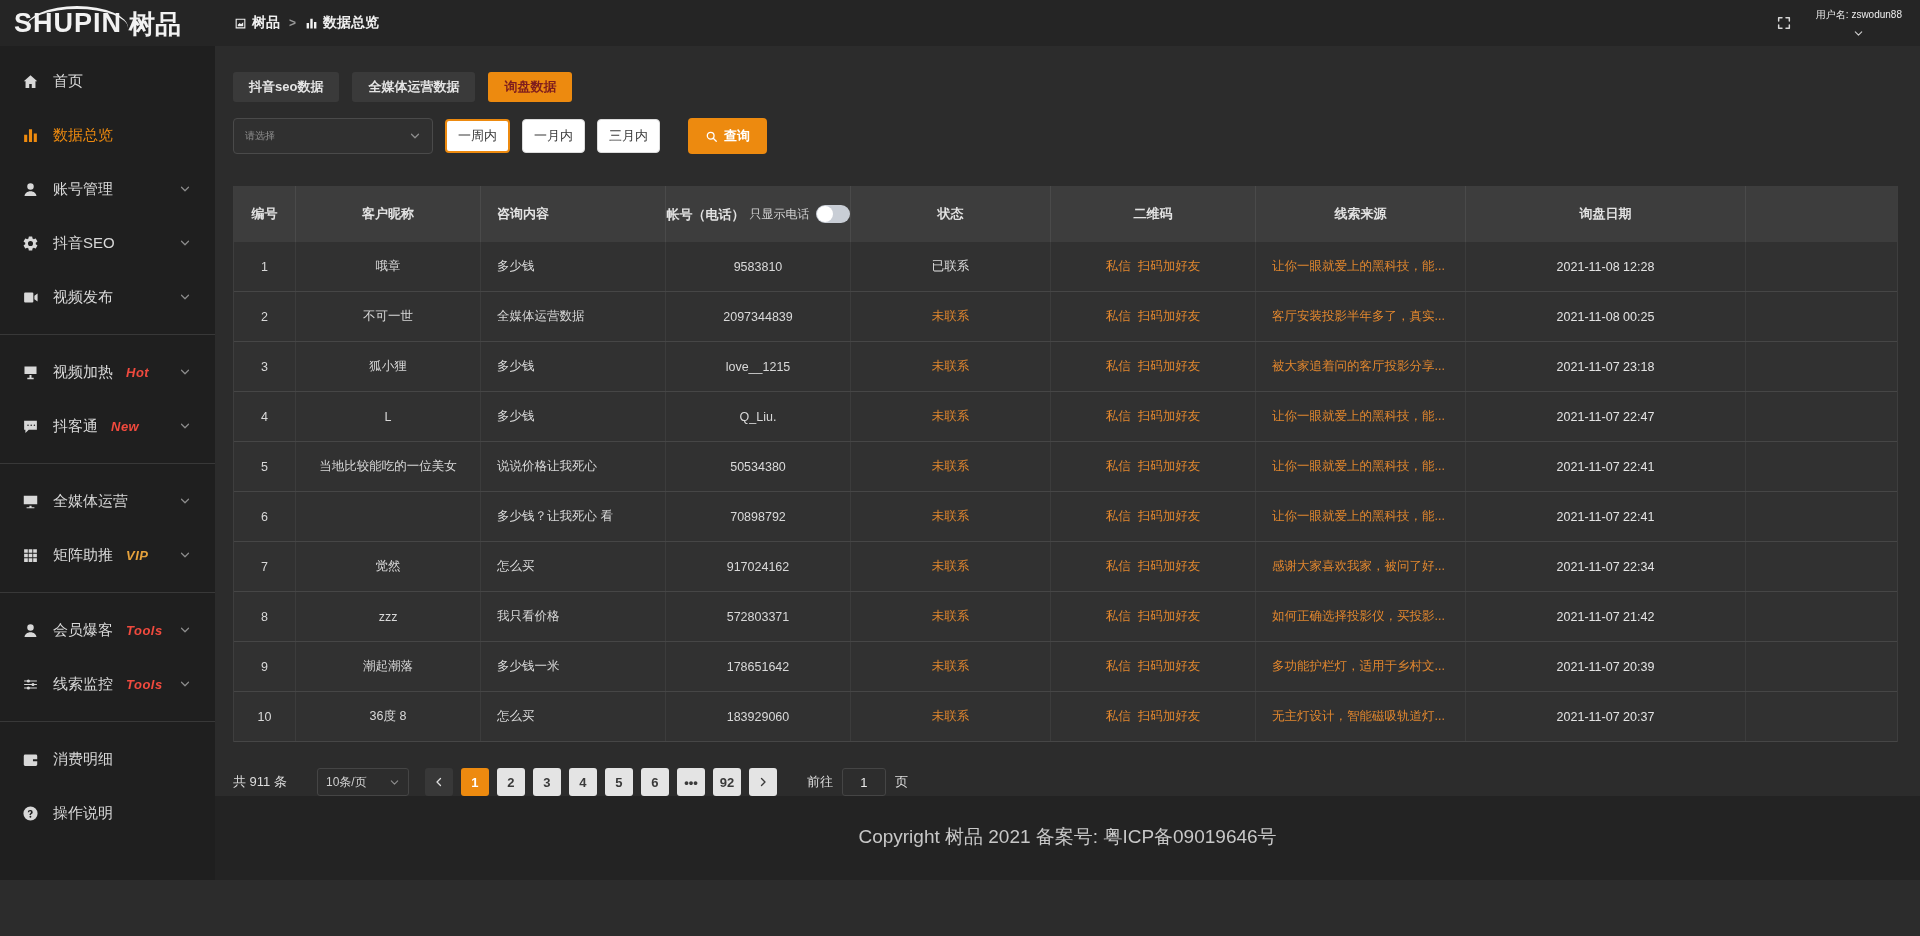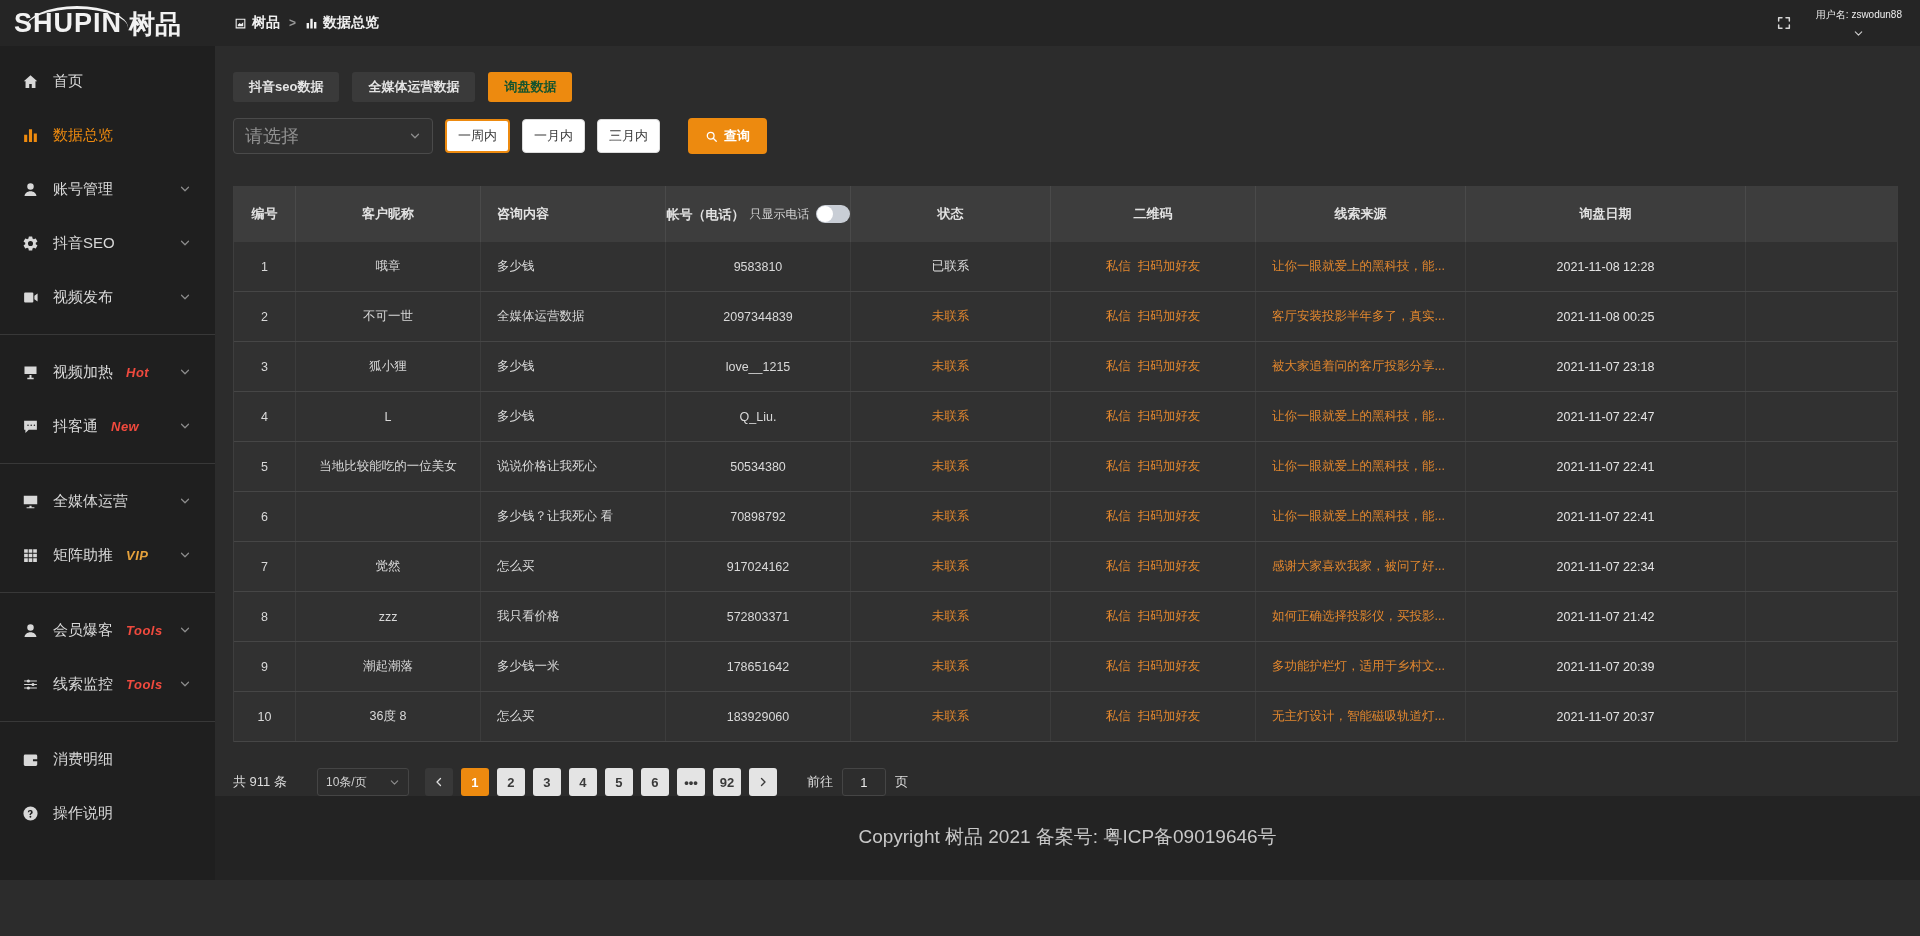--- a/index.html
+++ b/index.html
@@ -41,24 +41,24 @@
   .side-arrow{margin-left:auto;color:#8d8d8d;display:flex;}
   .side-arrow .icon{width:12px;height:12px;}
   .side-divider{height:1px;background:#383838;margin:10px 0;}
 
   
   .main{display:flex;flex-direction:column;background:var(--content-bg);min-width:0;}
   .content{flex:1;padding:26px 22px 0 18px;min-width:0;}
 
   .tabs{display:flex;gap:13px;}
   .tab{height:30px;padding:0 16px;border-radius:3px;background:#3a3a3a;color:#e5e5e5;font-size:13px;font-weight:700;display:flex;align-items:center;cursor:pointer;}
-  .tab.active{background:var(--accent);color:#14532d;}
+  .tab.active{background:var(--accent);color:#7f1d1d;}
 
   .filterbar{margin-top:16px;display:flex;align-items:center;gap:12px;}
-  .select{width:200px;height:36px;background:#303030;border:1px solid #4a4a4a;border-radius:4px;display:flex;align-items:center;justify-content:space-between;padding:0 11px;color:#8f8f8f;font-size:18px;cursor:pointer;}
+  .select{width:200px;height:36px;background:#303030;border:1px solid #4a4a4a;border-radius:4px;display:flex;align-items:center;justify-content:space-between;padding:0 11px;color:#8f8f8f;font-size:10px;cursor:pointer;}
   .select .icon{width:12px;height:12px;color:#8f8f8f;}
   .range{height:34px;min-width:62px;padding:0 11px;background:#fff;color:#3a3a3a;font-size:13px;border:1px solid #dcdcdc;border-radius:4px;display:flex;align-items:center;justify-content:center;cursor:pointer;}
   .range.active{border:2px solid var(--accent);}
   .search-btn{height:36px;padding:0 17px;margin-left:16px;background:var(--accent);color:#fff;border-radius:4px;display:flex;align-items:center;gap:6px;font-size:13px;font-weight:700;cursor:pointer;}
   .search-btn .icon{width:13px;height:13px;}
 
   
   .table{margin-top:32px;border-left:1px solid #3e3e3e;border-right:1px solid #3e3e3e;}
   .trow{display:grid;grid-template-columns:var(--cols);}
   .thead{background:#3d3d3d;height:56px;}

